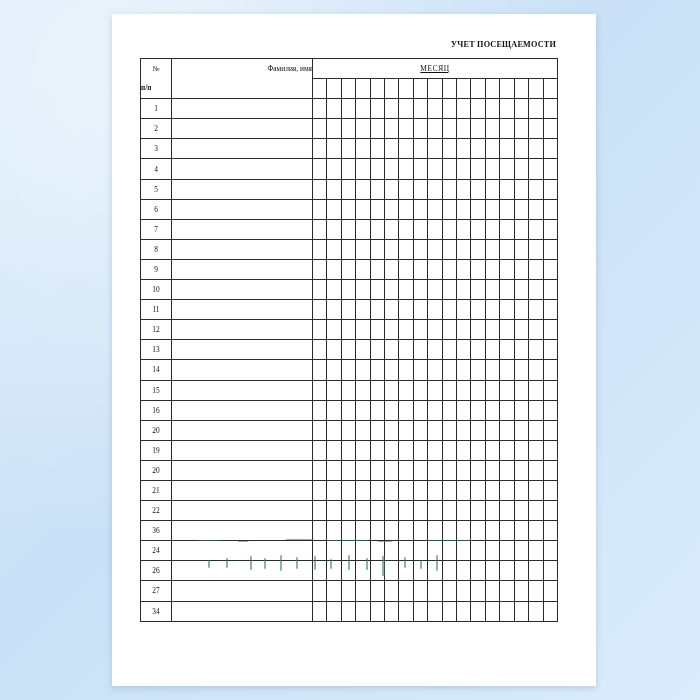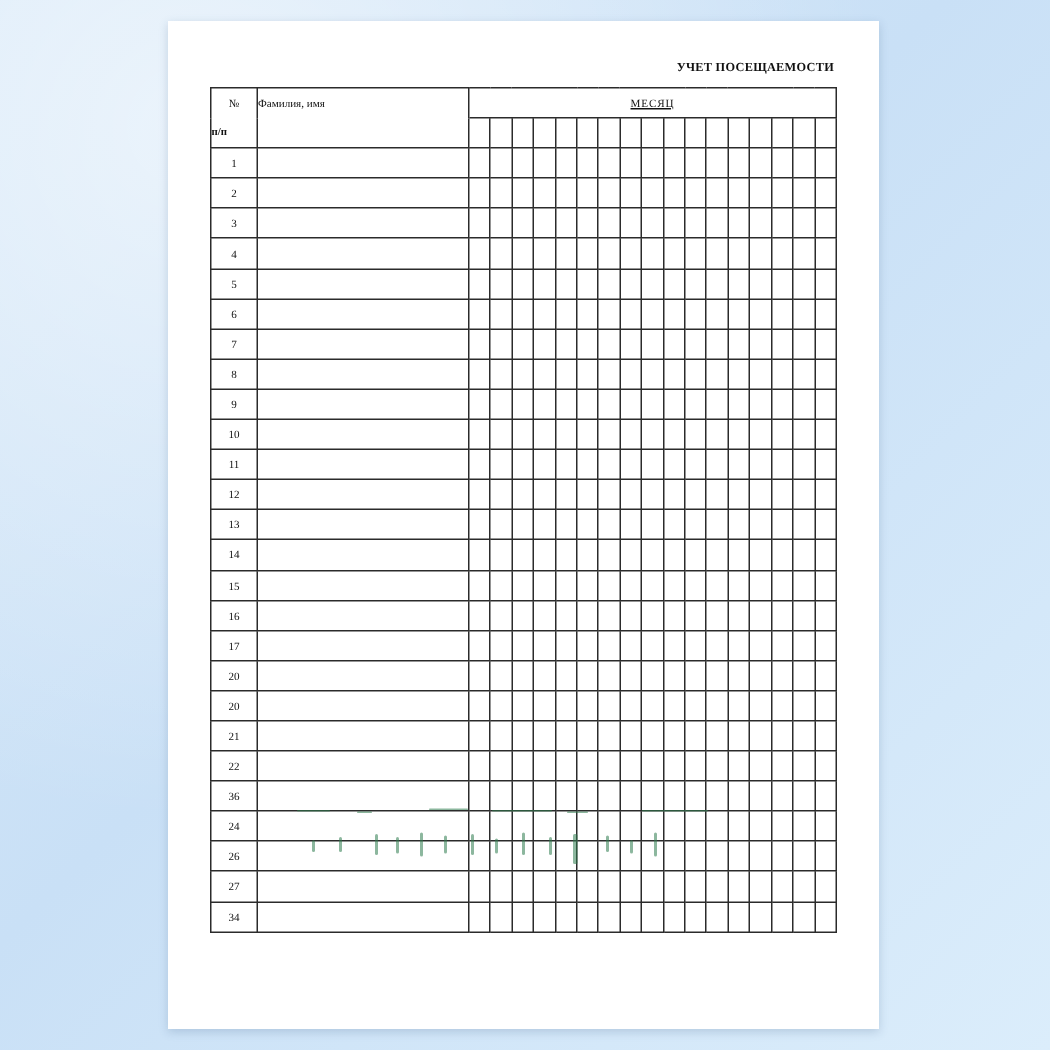--- a/index.html
+++ b/index.html
@@ -28,20 +28,21 @@
     pointer-events: none;
   }
   #sheet {
     position: absolute;
     left: 112px;
     top: 14px;
     width: 474px;
     height: 672px;
     background: #ffffff;
     box-shadow: 0 2px 6px rgba(60,90,130,0.22);
+    padding-left: 10px;
   }
   #sheet-inner {
     position: absolute;
     left: 28px;
     top: 26px;
     width: 418px;
   }
   .doc-title {
     text-align: right;
     font-size: 8.2px;
@@ -68,21 +69,21 @@
   }
   th.hdr-num {
     width: 30px;
     text-align: center;
     line-height: 1.05;
     font-weight: bold;
     font-size: 7.2px;
   }
   th.hdr-name {
     width: 140px;
-    text-align: left;
+    text-align: right;
     font-size: 7.6px;
   }
   th.hdr-month {
     text-align: center;
     font-size: 8px;
     letter-spacing: 0.6px;
     height: 12px;
     text-decoration: underline;
   }
   tr.head-row1 th.hdr-num, tr.head-row1 th.hdr-name {
@@ -485,42 +486,42 @@
               <td class="daycell"></td>
               <td class="daycell"></td>
               <td class="daycell"></td>
               <td class="daycell"></td>
               <td class="daycell"></td>
               <td class="daycell"></td>
               <td class="daycell"></td>
               <td class="daycell"></td>
             </tr>
             <tr>
-              <td class="rownum">17</td>
-              <td class="namecell"></td>
-              <td class="daycell"></td>
-              <td class="daycell"></td>
-              <td class="daycell"></td>
-              <td class="daycell"></td>
-              <td class="daycell"></td>
-              <td class="daycell"></td>
-              <td class="daycell"></td>
-              <td class="daycell"></td>
-              <td class="daycell"></td>
-              <td class="daycell"></td>
-              <td class="daycell"></td>
-              <td class="daycell"></td>
-              <td class="daycell"></td>
-              <td class="daycell"></td>
-              <td class="daycell"></td>
-              <td class="daycell"></td>
-              <td class="daycell"></td>
-            </tr>
-            <tr>
               <td class="rownum">20</td>
+              <td class="namecell"></td>
+              <td class="daycell"></td>
+              <td class="daycell"></td>
+              <td class="daycell"></td>
+              <td class="daycell"></td>
+              <td class="daycell"></td>
+              <td class="daycell"></td>
+              <td class="daycell"></td>
+              <td class="daycell"></td>
+              <td class="daycell"></td>
+              <td class="daycell"></td>
+              <td class="daycell"></td>
+              <td class="daycell"></td>
+              <td class="daycell"></td>
+              <td class="daycell"></td>
+              <td class="daycell"></td>
+              <td class="daycell"></td>
+              <td class="daycell"></td>
+            </tr>
+            <tr>
+              <td class="rownum">19</td>
               <td class="namecell"></td>
               <td class="daycell"></td>
               <td class="daycell"></td>
               <td class="daycell"></td>
               <td class="daycell"></td>
               <td class="daycell"></td>
               <td class="daycell"></td>
               <td class="daycell"></td>
               <td class="daycell"></td>
               <td class="daycell"></td>

